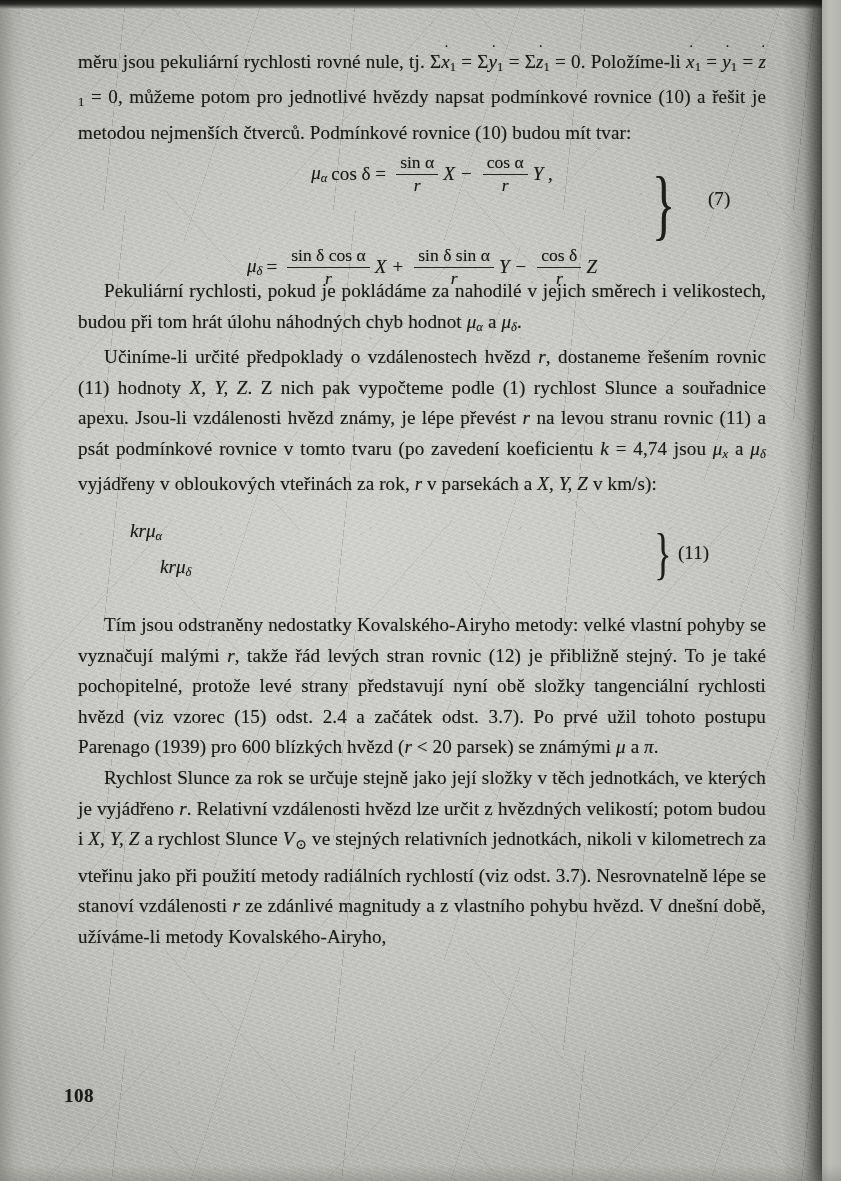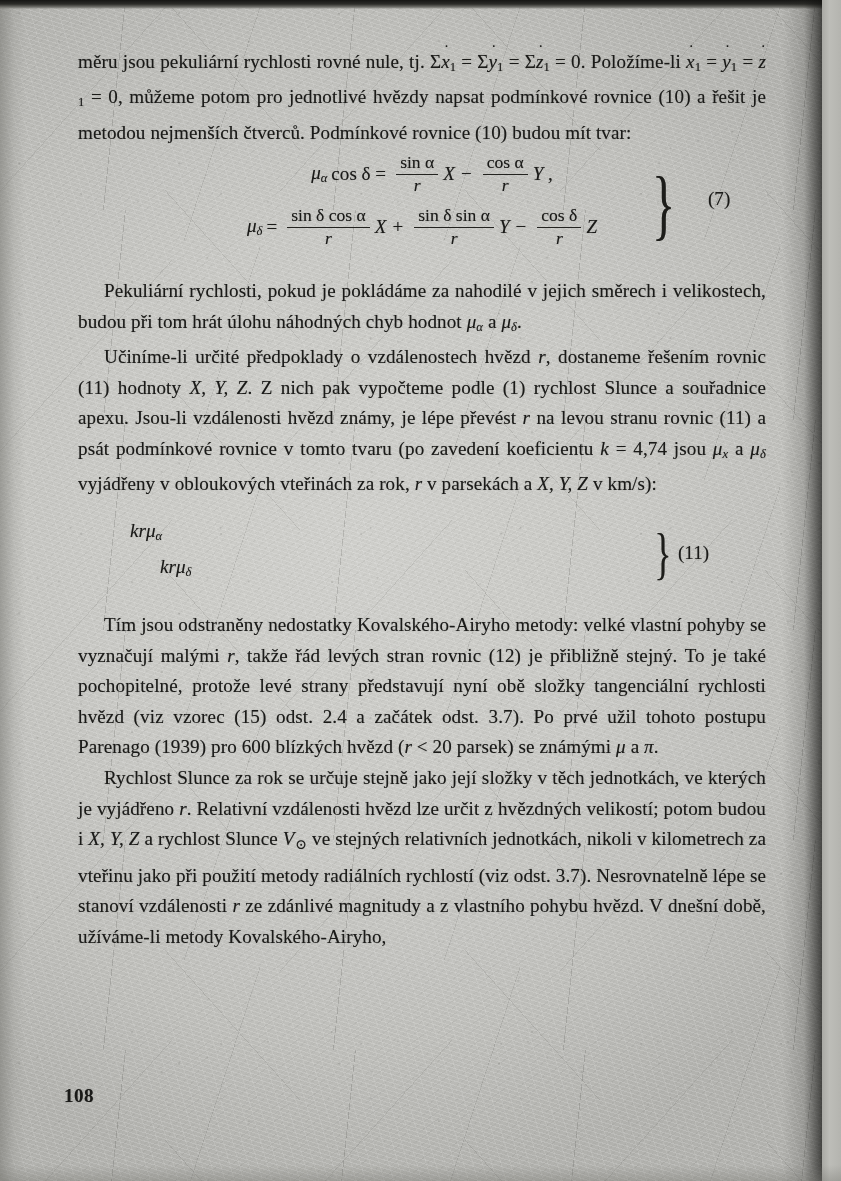--- a/index.html
+++ b/index.html
@@ -195,21 +195,21 @@
           </span>
           <span class="mi">X</span>
           <span class="op">−</span>
           <span class="frac">
             <span class="fnum">cos α</span>
             <span class="fbar"></span>
             <span class="fden">r</span>
           </span>
           <span class="mi">Y ,</span>
         </div>
-        <div class="eq-row" style="height:54px;">
+        <div class="eq-row" style="height:54px;margin-top:40px;">
           <span class="mi"><span>μ</span><sub>δ</sub></span>
           <span style="padding:0 5px 0 4px;">=</span>
           <span class="frac">
             <span class="fnum">sin δ cos α</span>
             <span class="fbar"></span>
             <span class="fden">r</span>
           </span>
           <span class="mi">X</span>
           <span class="op">+</span>
           <span class="frac">

